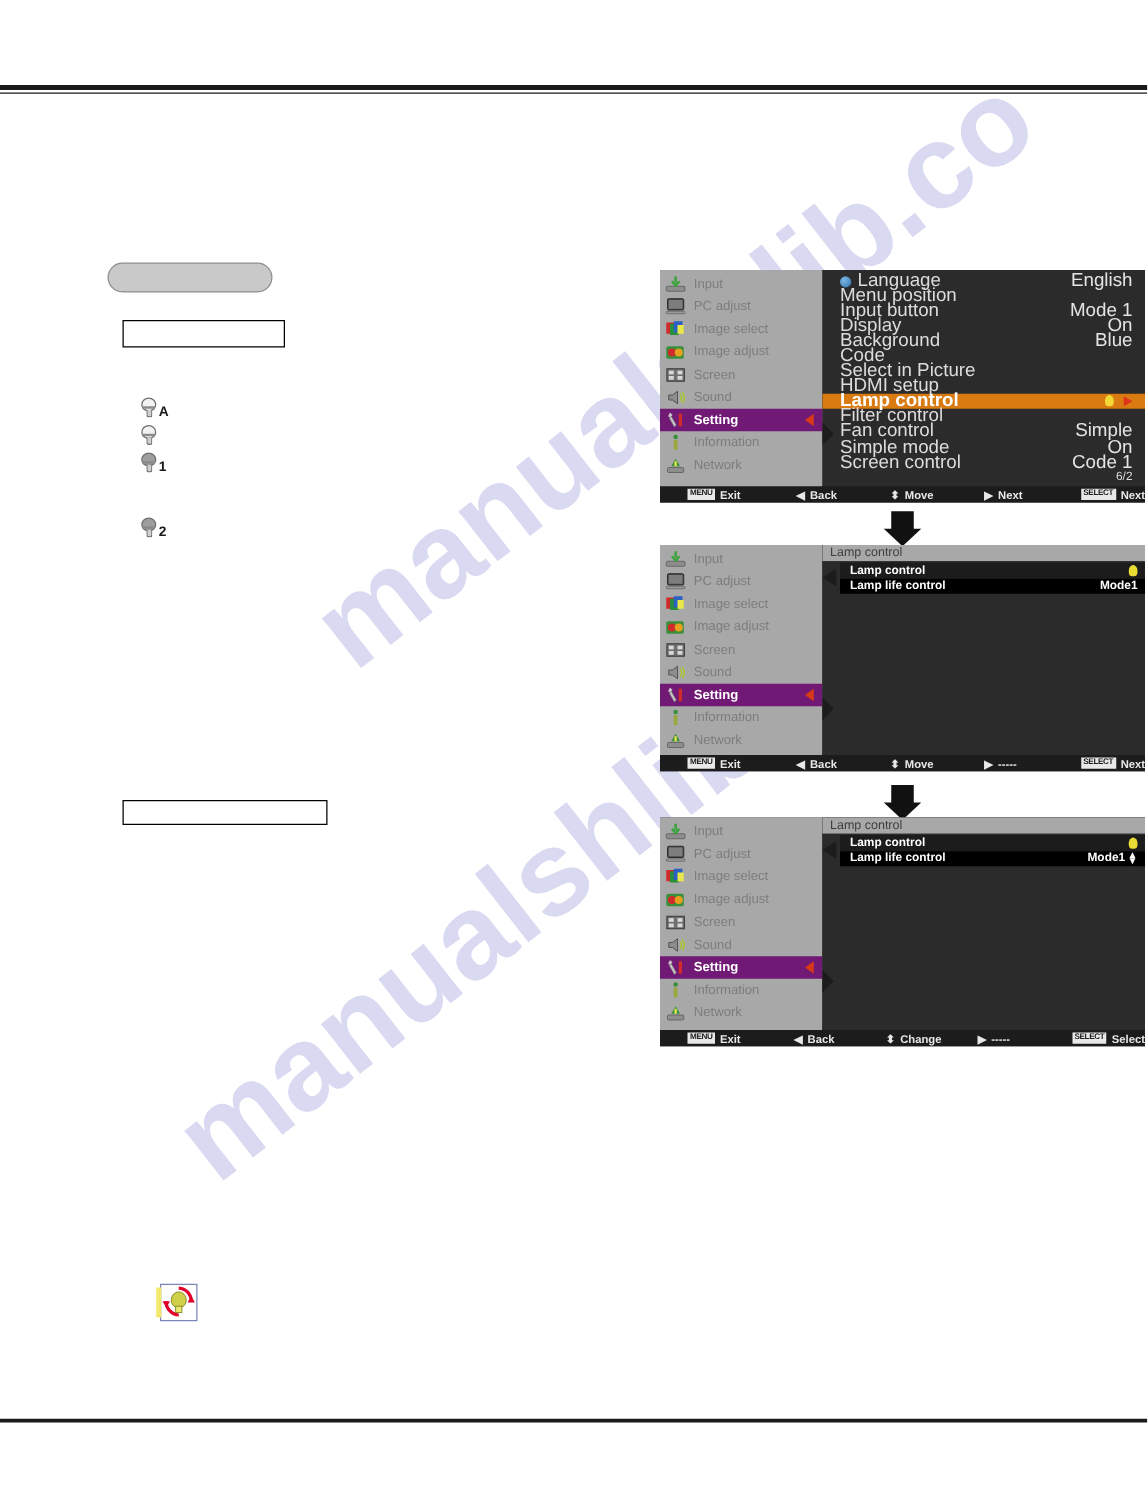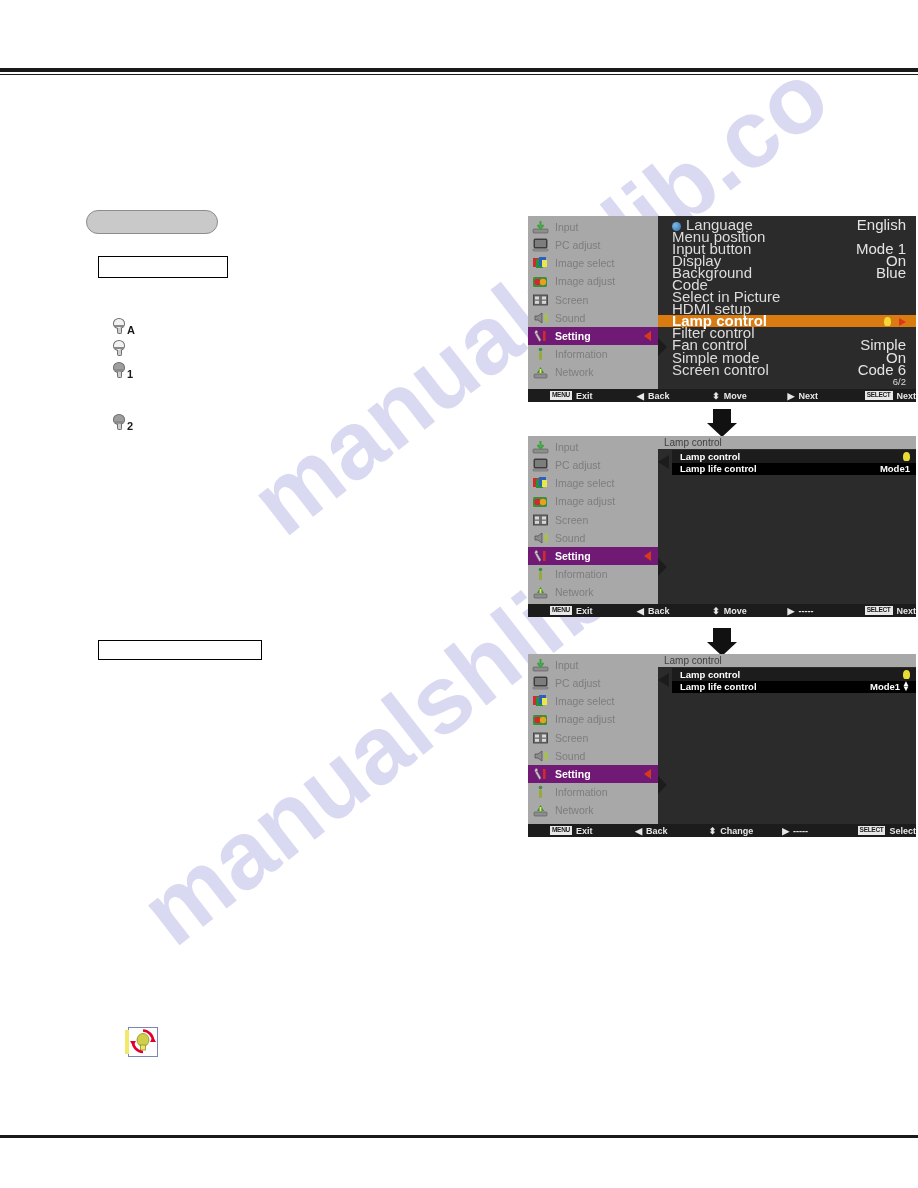--- a/index.html
+++ b/index.html
@@ -489,21 +489,21 @@
         <div class="menu-row">
             <span>Fan control</span>
             <span class="mv">Simple</span>
           </div>
         <div class="menu-row">
             <span>Simple mode</span>
             <span class="mv">On</span>
           </div>
         <div class="menu-row">
             <span>Screen control</span>
-            <span class="mv">Code 6</span>
+            <span class="mv">Code 1</span>
           </div>
         <div class="page-ind">6/2</div>
       </div>
     </div>
     <div class="osd-foot">
       <span class="foot-cell" style="width:88px;">
           <span class="key-badge">MENU</span>
           <span>Exit</span>
         </span>
       <span class="foot-cell" style="width:76px;">

